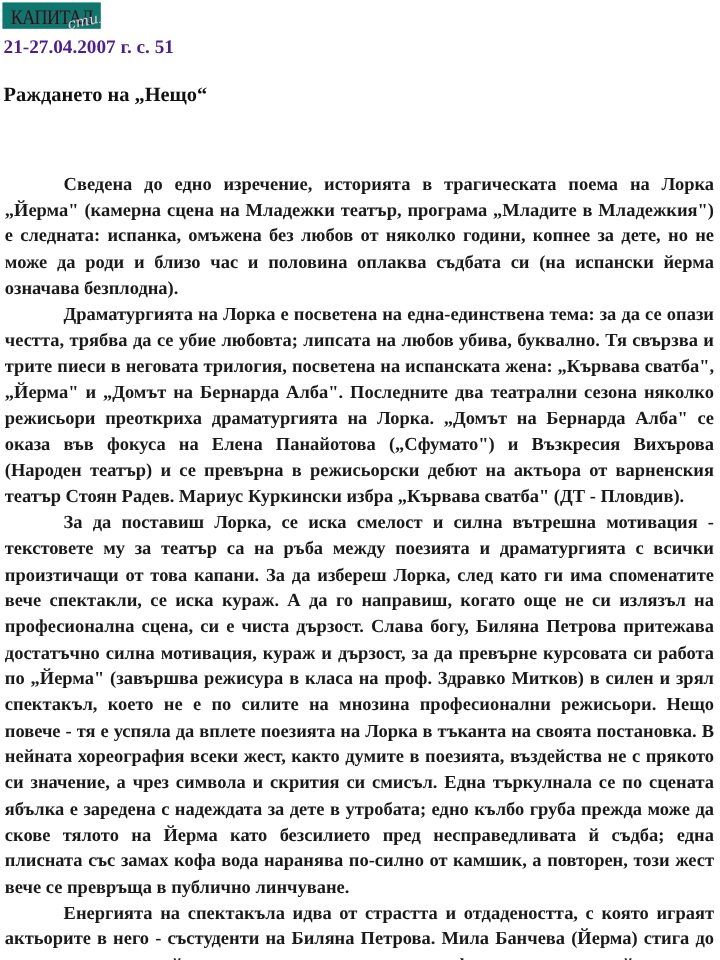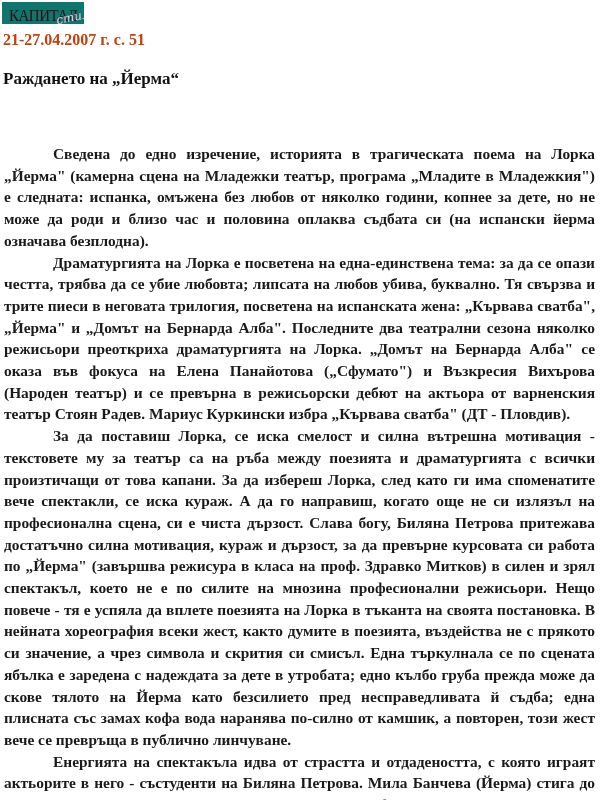--- a/index.html
+++ b/index.html
@@ -48,21 +48,21 @@
     transform: rotate(-12deg);
   }
   .date-line {
     position: absolute;
     left: 3px;
     top: 30px;
     font-family: "Liberation Serif", serif;
     font-weight: bold;
     font-size: 16px;
     line-height: 20px;
-    color: #c2410c;
+    color: #4c1d95;
   }
   .title {
     position: absolute;
     left: 3px;
     top: 68px;
     font-family: "Liberation Serif", serif;
     font-weight: bold;
     font-size: 17px;
     line-height: 22px;
     color: #111;
@@ -87,20 +87,20 @@
 </head>
 <body>
 
 <div class="logo">
   <span class="logo-main">КАПИТАЛ</span>
   <span class="logo-script">стил</span>
 </div>
 
 <div class="date-line">21-27.04.2007 г. с. 51</div>
 
-<div class="title">Раждането на „Йерма“</div>
+<div class="title">Раждането на „Нещо“</div>
 
 <div class="article">
   <p>Сведена до едно изречение, историята в трагическата поема на Лорка „Йерма" (камерна сцена на Младежки театър, програма „Младите в Младежкия") е следната: испанка, омъжена без любов от няколко години, копнее за дете, но не може да роди и близо час и половина оплаква съдбата си (на испански йерма означава безплодна).</p>
   <p>Драматургията на Лорка е посветена на една-единствена тема: за да се опази честта, трябва да се убие любовта; липсата на любов убива, буквално. Тя свързва и трите пиеси в неговата трилогия, посветена на испанската жена: „Кървава сватба", „Йерма" и „Домът на Бернарда Алба". Последните два театрални сезона няколко режисьори преоткриха драматургията на Лорка. „Домът на Бернарда Алба" се оказа във фокуса на Елена Панайотова („Сфумато") и Възкресия Вихърова (Народен театър) и се превърна в режисьорски дебют на актьора от варненския театър Стоян Радев. Мариус Куркински избра „Кървава сватба" (ДТ - Пловдив).</p>
   <p>За да поставиш Лорка, се иска смелост и силна вътрешна мотивация - текстовете му за театър са на ръба между поезията и драматургията с всички произтичащи от това капани. За да избереш Лорка, след като ги има споменатите вече спектакли, се иска кураж. А да го направиш, когато още не си излязъл на професионална сцена, си е чиста дързост. Слава богу, Биляна Петрова притежава достатъчно силна мотивация, кураж и дързост, за да превърне курсовата си работа по „Йерма" (завършва режисура в класа на проф. Здравко Митков) в силен и зрял спектакъл, което не е по силите на мнозина професионални режисьори. Нещо повече - тя е успяла да вплете поезията на Лорка в тъканта на своята постановка. В нейната хореография всеки жест, както думите в поезията, въздейства не с прякото си значение, а чрез символа и скрития си смисъл. Една търкулнала се по сцената ябълка е заредена с надеждата за дете в утробата; едно кълбо груба прежда може да скове тялото на Йерма като безсилието пред несправедливата й съдба; една плисната със замах кофа вода наранява по-силно от камшик, а повторен, този жест вече се превръща в публично линчуване.</p>
   <p>Енергията на спектакъла идва от страстта и отдадеността, с която играят актьорите в него - състуденти на Биляна Петрова. Мила Банчева (Йерма) стига до дуенде, компенсирайки с искреност липсата на професионален и житейски опит. Нейната страст се разбива о хладната трезвост и премерена разсъдъчност в изпълнението на Милен Янчев</p>
 </div>
 
 </body></html>

